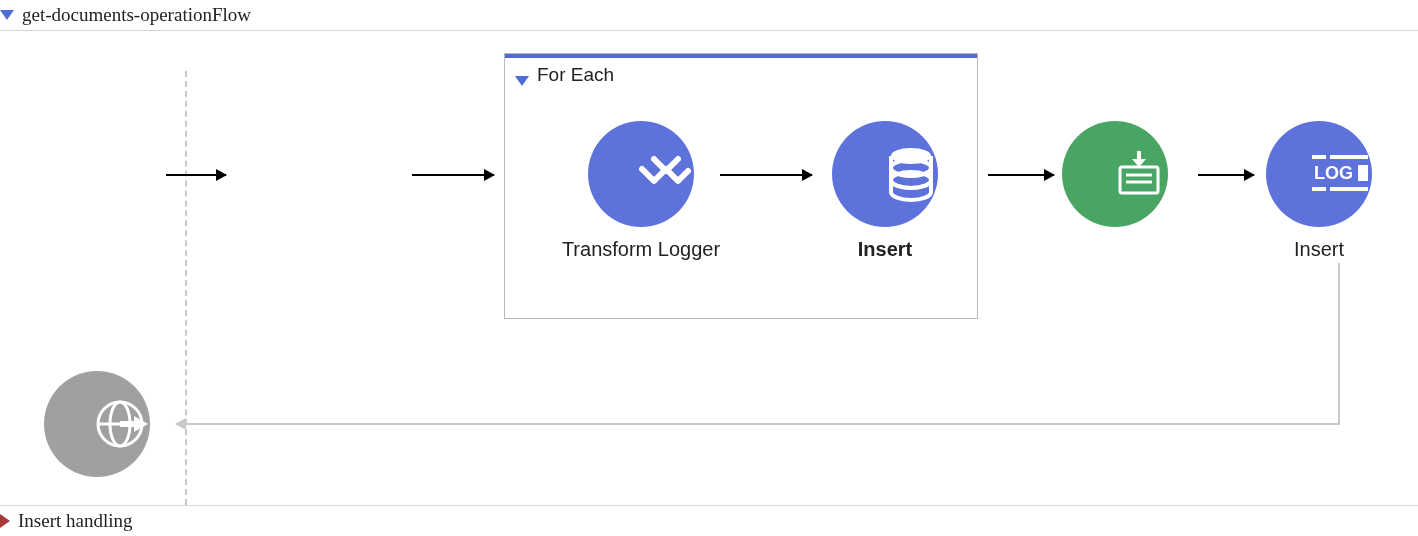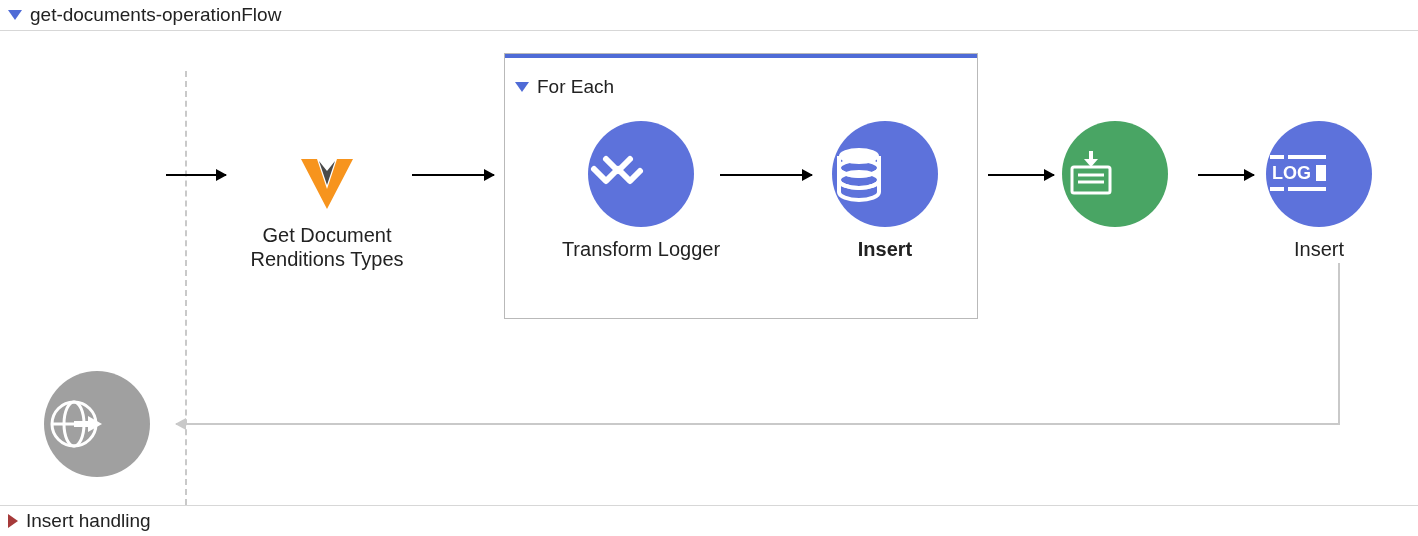--- a/index.html
+++ b/index.html
@@ -8,24 +8,25 @@
     font-family: -apple-system, BlinkMacSystemFont, "Segoe UI", Arial, sans-serif;
     background: #fff;
     color: #222;
     width: 1418px;
   }
   
   .section-header {
     display: flex;
     align-items: center;
     gap: 8px;
-    padding: 4px 8px;
+    padding: 4px 0;
     border-top: 1px solid #d7d7d7;
     border-bottom: 1px solid #d7d7d7;
     font-size: 19px;
+    font-family: Liberation Serif, serif;
   }
   .section-header.first { border-top: none; }
   .tri { width: 0; height: 0; display:inline-block; }
   .tri.down-blue {
     border-left: 7px solid transparent;
     border-right: 7px solid transparent;
     border-top: 10px solid #4f6bd6;
   }
   .tri.right-red {
     border-top: 7px solid transparent;
@@ -59,46 +60,45 @@
     border: 1px solid #b9b9b9;
     background: #fff;
   }
   .scope-topbar {
     height: 4px;
     background: #4f6bd6;
     width: 100%;
   }
   .scope-title {
     display:flex;
-    align-items:center;
+    align-items:flex-end;
     gap:8px;
     padding: 6px 10px;
     font-size: 19px;
-    margin-top: 12px;
   }
 
   
   .node {
     position: absolute;
     width: 170px;
     text-align: center;
   }
   .node .caption {
     font-size: 20px;
     line-height: 24px;
     margin-top: 10px;
   }
   .circle {
     width: 106px;
     height: 106px;
     border-radius: 50%;
     margin: 0 auto;
     display:flex;
     align-items:center;
-    justify-content:flex-start;
+    justify-content:flex-end;
     position:relative;
   }
   .circle.blue { background: #5d72db; }
   .circle.green { background: #49a564; }
   .circle.gray { background: #a0a0a0; }
 
   
   .badge {
     position:absolute;
     bottom:-8px;
@@ -163,29 +163,20 @@
 
   <div class="scope-box">
     <div class="scope-topbar"></div>
     <div class="scope-title">
       <span class="tri down-blue"></span>
       <span>For Each</span>
     </div>
   </div>
 
 
-  <div class="node" style="left:242px; top:122px;">
-    <div class="v-shape">
-      <svg width="60" height="56" viewBox="0 0 60 56">
-        <polygon points="4,4 20,4 30,34 40,4 56,4 30,54" fill="#f7941d"></polygon>
-        <polygon points="22,6 30,30 38,6 30,16" fill="#4a4a4a"></polygon>
-      </svg>
-    </div>
-    <div class="caption">Get Document Renditions Types</div>
-  </div>
 
   <div class="node" style="left:556px; top:90px;">
     <div class="circle blue">
       <svg width="58" height="58" viewBox="0 0 58 58">
         <polyline points="6,24 18,36 30,24 42,36 52,26" stroke="#fff" stroke-width="6" fill="none" stroke-linecap="round" stroke-linejoin="round"></polyline>
         <polyline points="18,14 30,26 42,14" stroke="#fff" stroke-width="6" fill="none" stroke-linecap="round" stroke-linejoin="round"></polyline>
       </svg>
     </div>
     <div class="caption">Transform Logger</div>
   </div>

